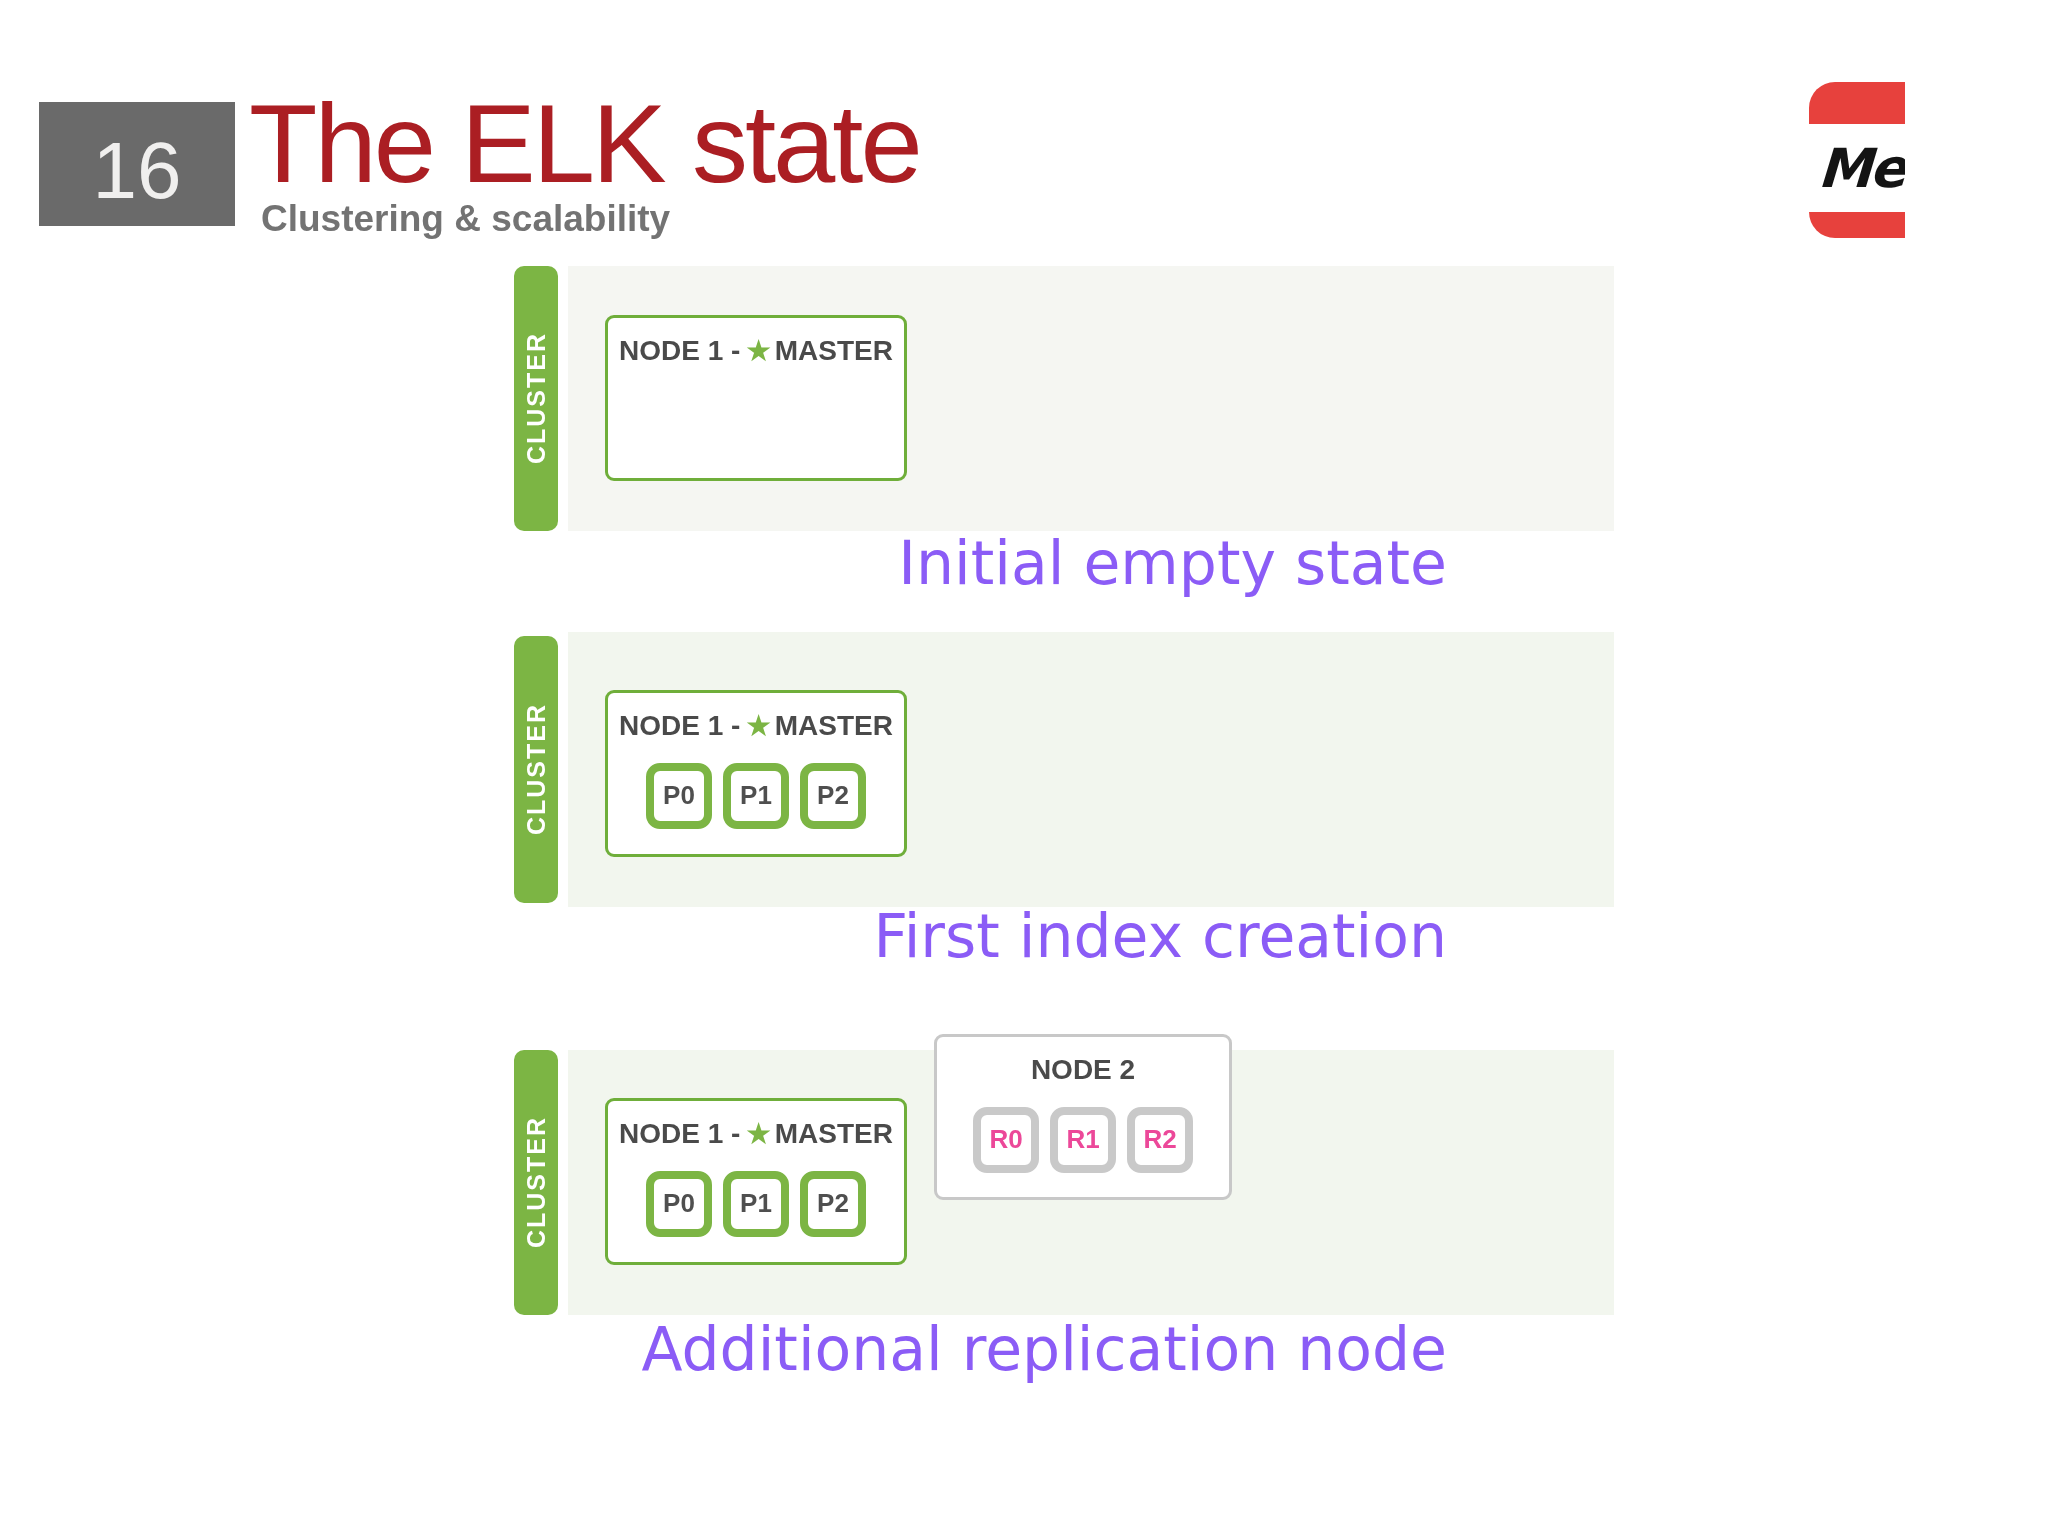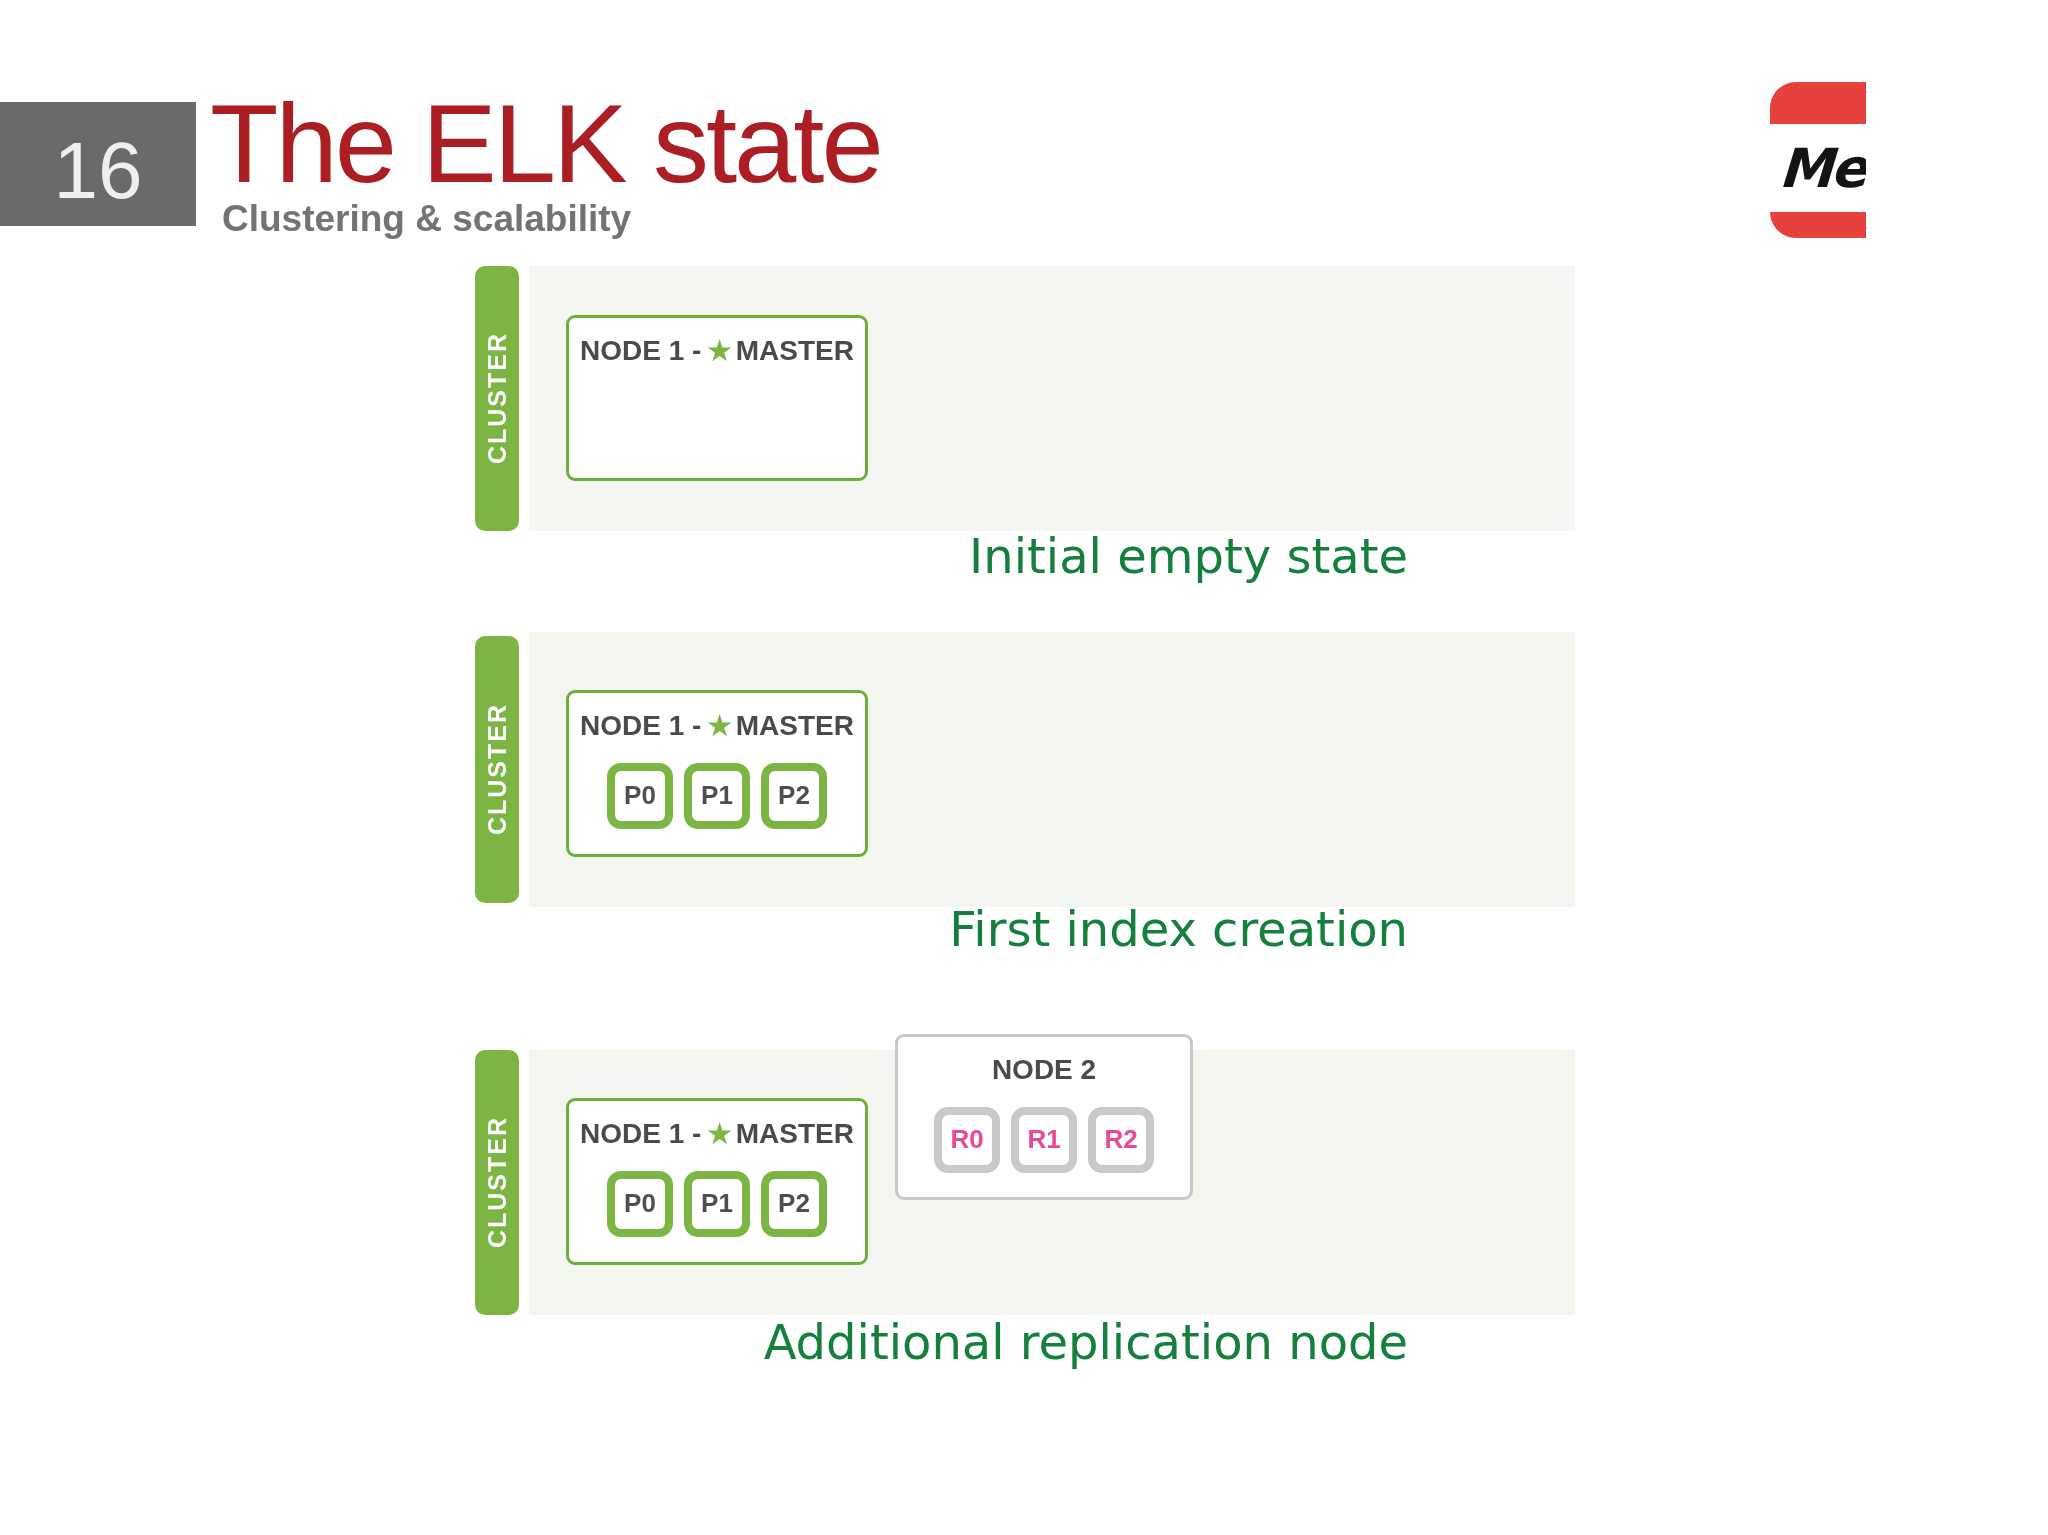--- a/index.html
+++ b/index.html
@@ -2,20 +2,21 @@
 <html><head>
 <meta charset="utf-8">
 <style>
   html,body{margin:0;padding:0;background:#ffffff;}
   #slide{
     position:relative;
     width:1866px;height:1535px;
     background:#ffffff;
     overflow:hidden;
     font-family:"Liberation Sans",sans-serif;
+    margin-left:39px;
   }
   
   .number-box{
     position:absolute;left:0;top:102px;width:196px;height:124px;
     background:#6a6a6a;
     display:flex;align-items:center;justify-content:center;
     padding-top:14px;box-sizing:border-box;
   }
   .number-box span{color:#f0efee;font-size:80px;line-height:1;}
   .page-title{
@@ -79,21 +80,21 @@
   .shard{
     width:66px;height:66px;box-sizing:border-box;
     border:8px solid #7cb544;border-radius:14px;background:#ffffff;
     display:flex;align-items:center;justify-content:center;
     font-weight:bold;font-size:26px;color:#4f4f4f;
   }
   .shard.gray{border-color:#c9c9c9;color:#ec4899;}
   .caption{
     position:absolute;right:458px;
     font-family:"DejaVu Sans",sans-serif;
-    font-size:48px;line-height:1.1;color:#15803d;white-space:nowrap;
+    font-size:60px;line-height:1.1;color:#8b5cf6;white-space:nowrap;
   }
   .caption.c1{top:530px;}
   .caption.c2{top:903px;}
   .caption.c3{top:1316px;}
 </style>
 </head>
 <body>
 
 <div id="slide">
 

